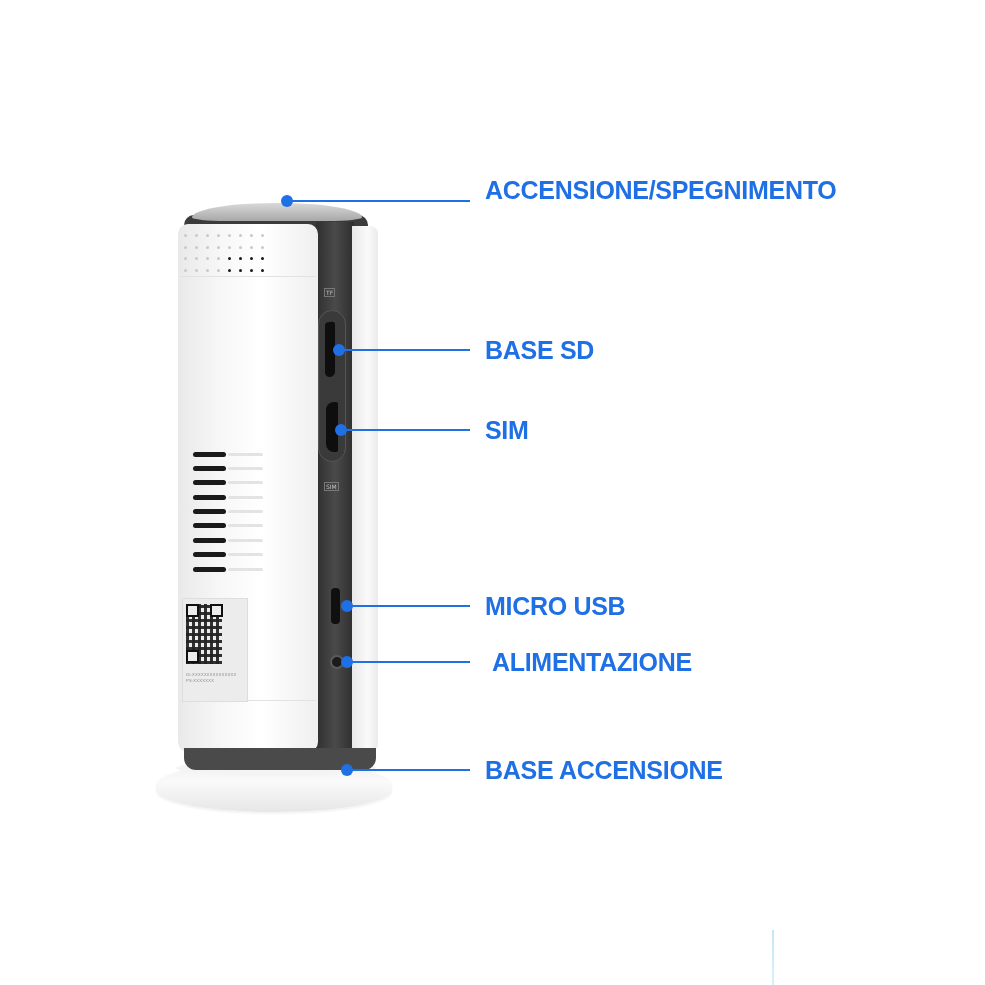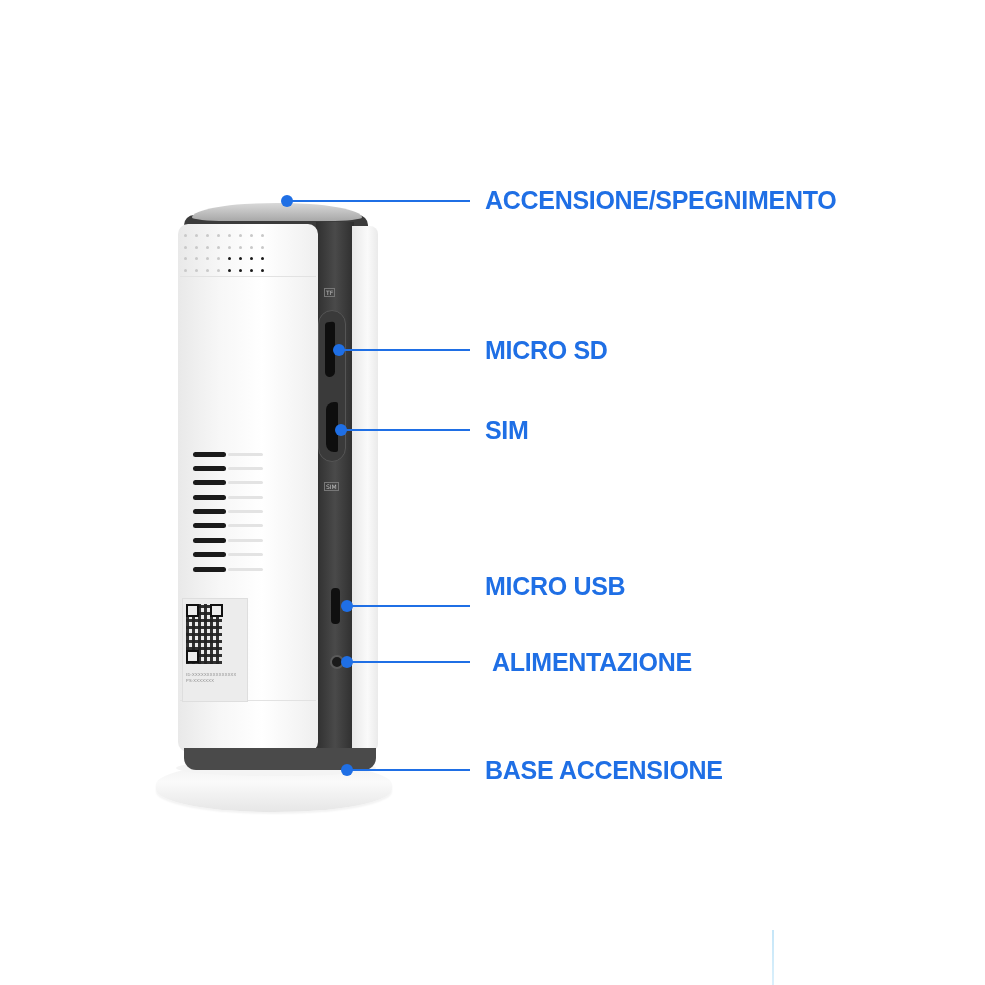--- a/index.html
+++ b/index.html
@@ -149,39 +149,39 @@
 <div class="abs usb"></div>
 <div class="abs jack"></div>
 
 <div class="abs base"></div>
 <div class="abs base-top"></div>
 <div class="abs bottom-ring"></div>
 
 <div>
   <div class="abs pin" style="left:281px;top:195px"></div>
   <div class="abs leader" style="left:287px;top:200px;width:183px"></div>
-  <div class="abs callout-label" style="left:485px;top:186px">ACCENSIONE/SPEGNIMENTO</div>
+  <div class="abs callout-label" style="left:485px;top:176px">ACCENSIONE/SPEGNIMENTO</div>
 </div>
 
 <div>
   <div class="abs pin" style="left:333px;top:344px"></div>
   <div class="abs leader" style="left:339px;top:349px;width:131px"></div>
-  <div class="abs callout-label" style="left:485px;top:336px">MICRO SD</div>
+  <div class="abs callout-label" style="left:485px;top:336px">BASE SD</div>
 </div>
 
 <div>
   <div class="abs pin" style="left:335px;top:424px"></div>
   <div class="abs leader" style="left:341px;top:429px;width:129px"></div>
   <div class="abs callout-label" style="left:485px;top:416px">SIM</div>
 </div>
 
 <div>
   <div class="abs pin" style="left:341px;top:600px"></div>
   <div class="abs leader" style="left:347px;top:605px;width:123px"></div>
-  <div class="abs callout-label" style="left:485px;top:572px">MICRO USB</div>
+  <div class="abs callout-label" style="left:485px;top:592px">MICRO USB</div>
 </div>
 
 <div>
   <div class="abs pin" style="left:341px;top:656px"></div>
   <div class="abs leader" style="left:347px;top:661px;width:123px"></div>
   <div class="abs callout-label" style="left:492px;top:648px">ALIMENTAZIONE</div>
 </div>
 
 <div>
   <div class="abs pin" style="left:341px;top:764px"></div>

